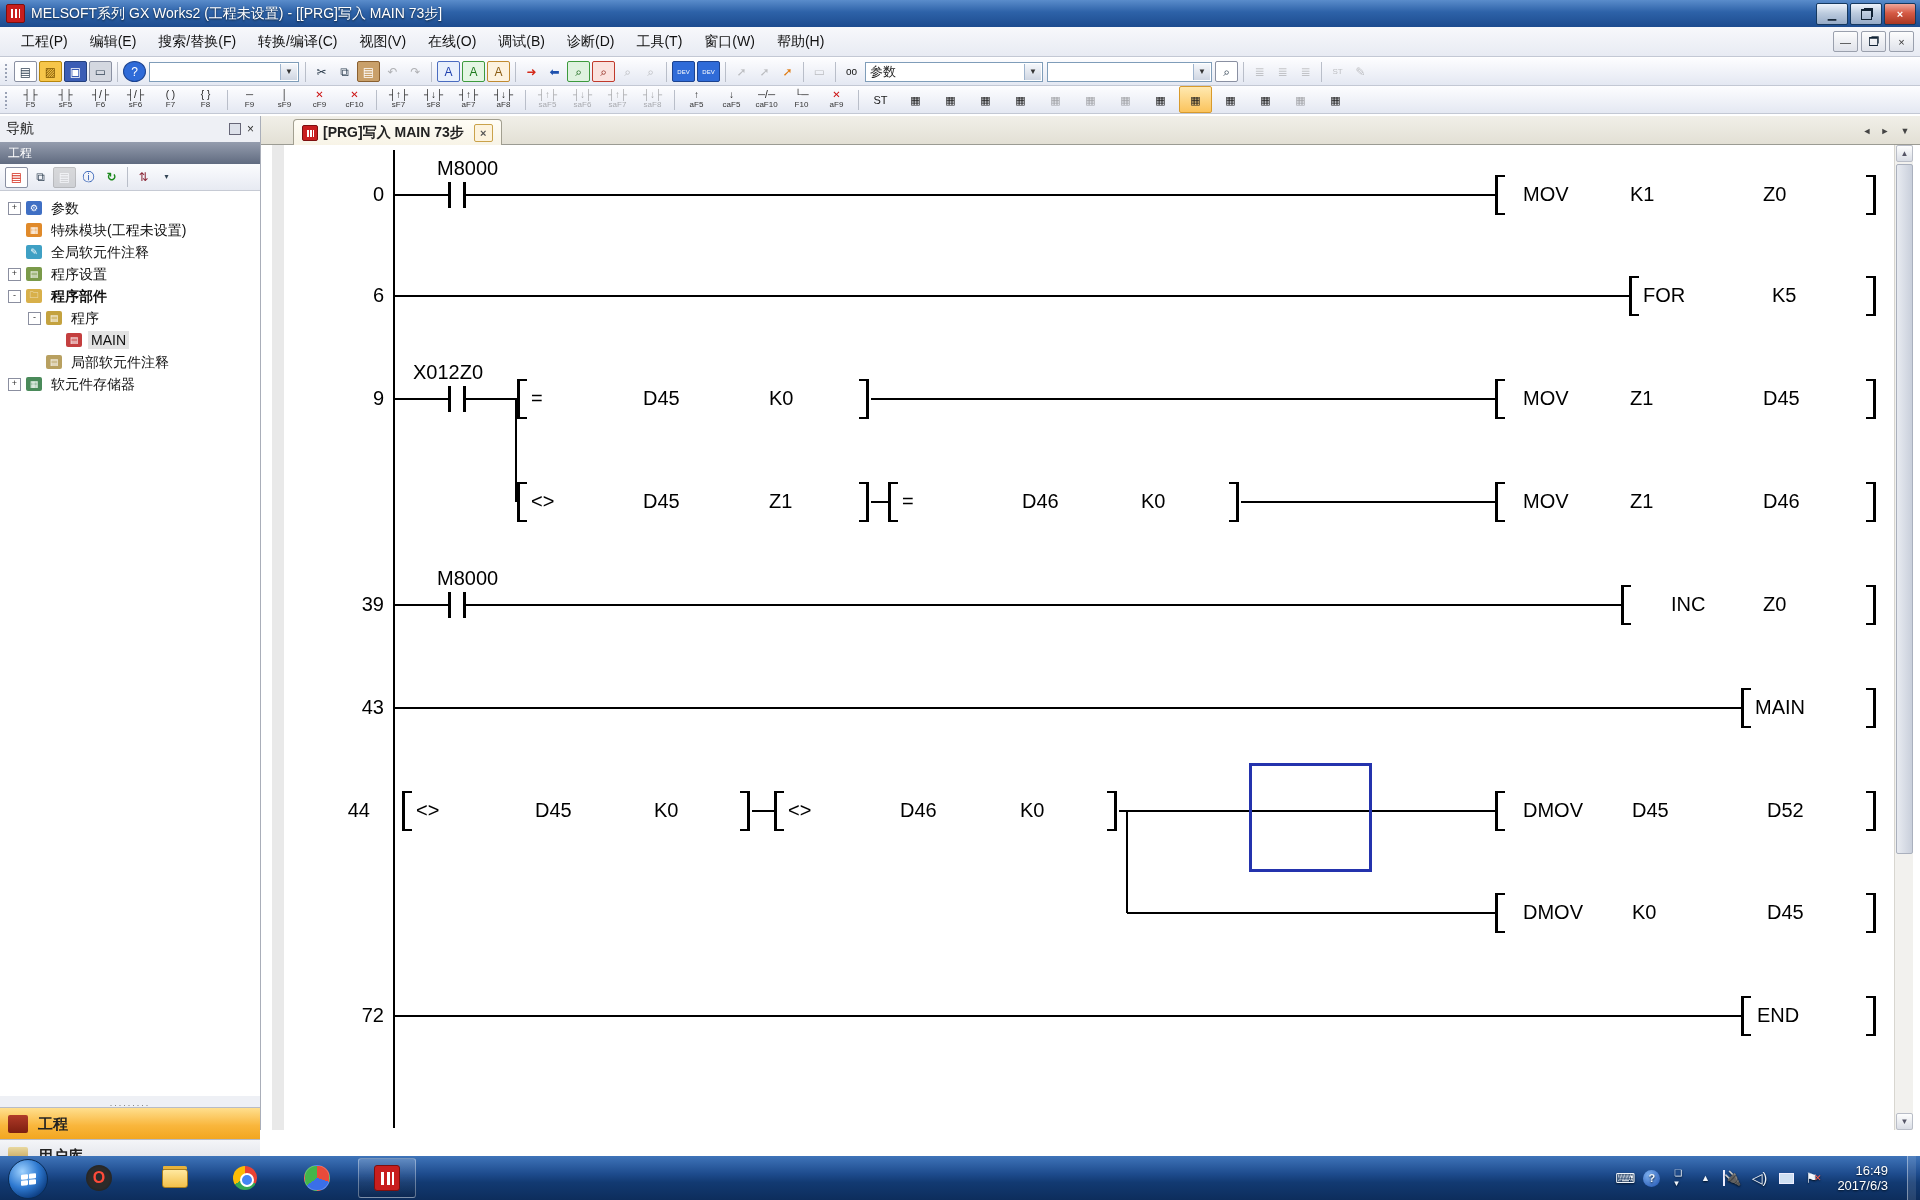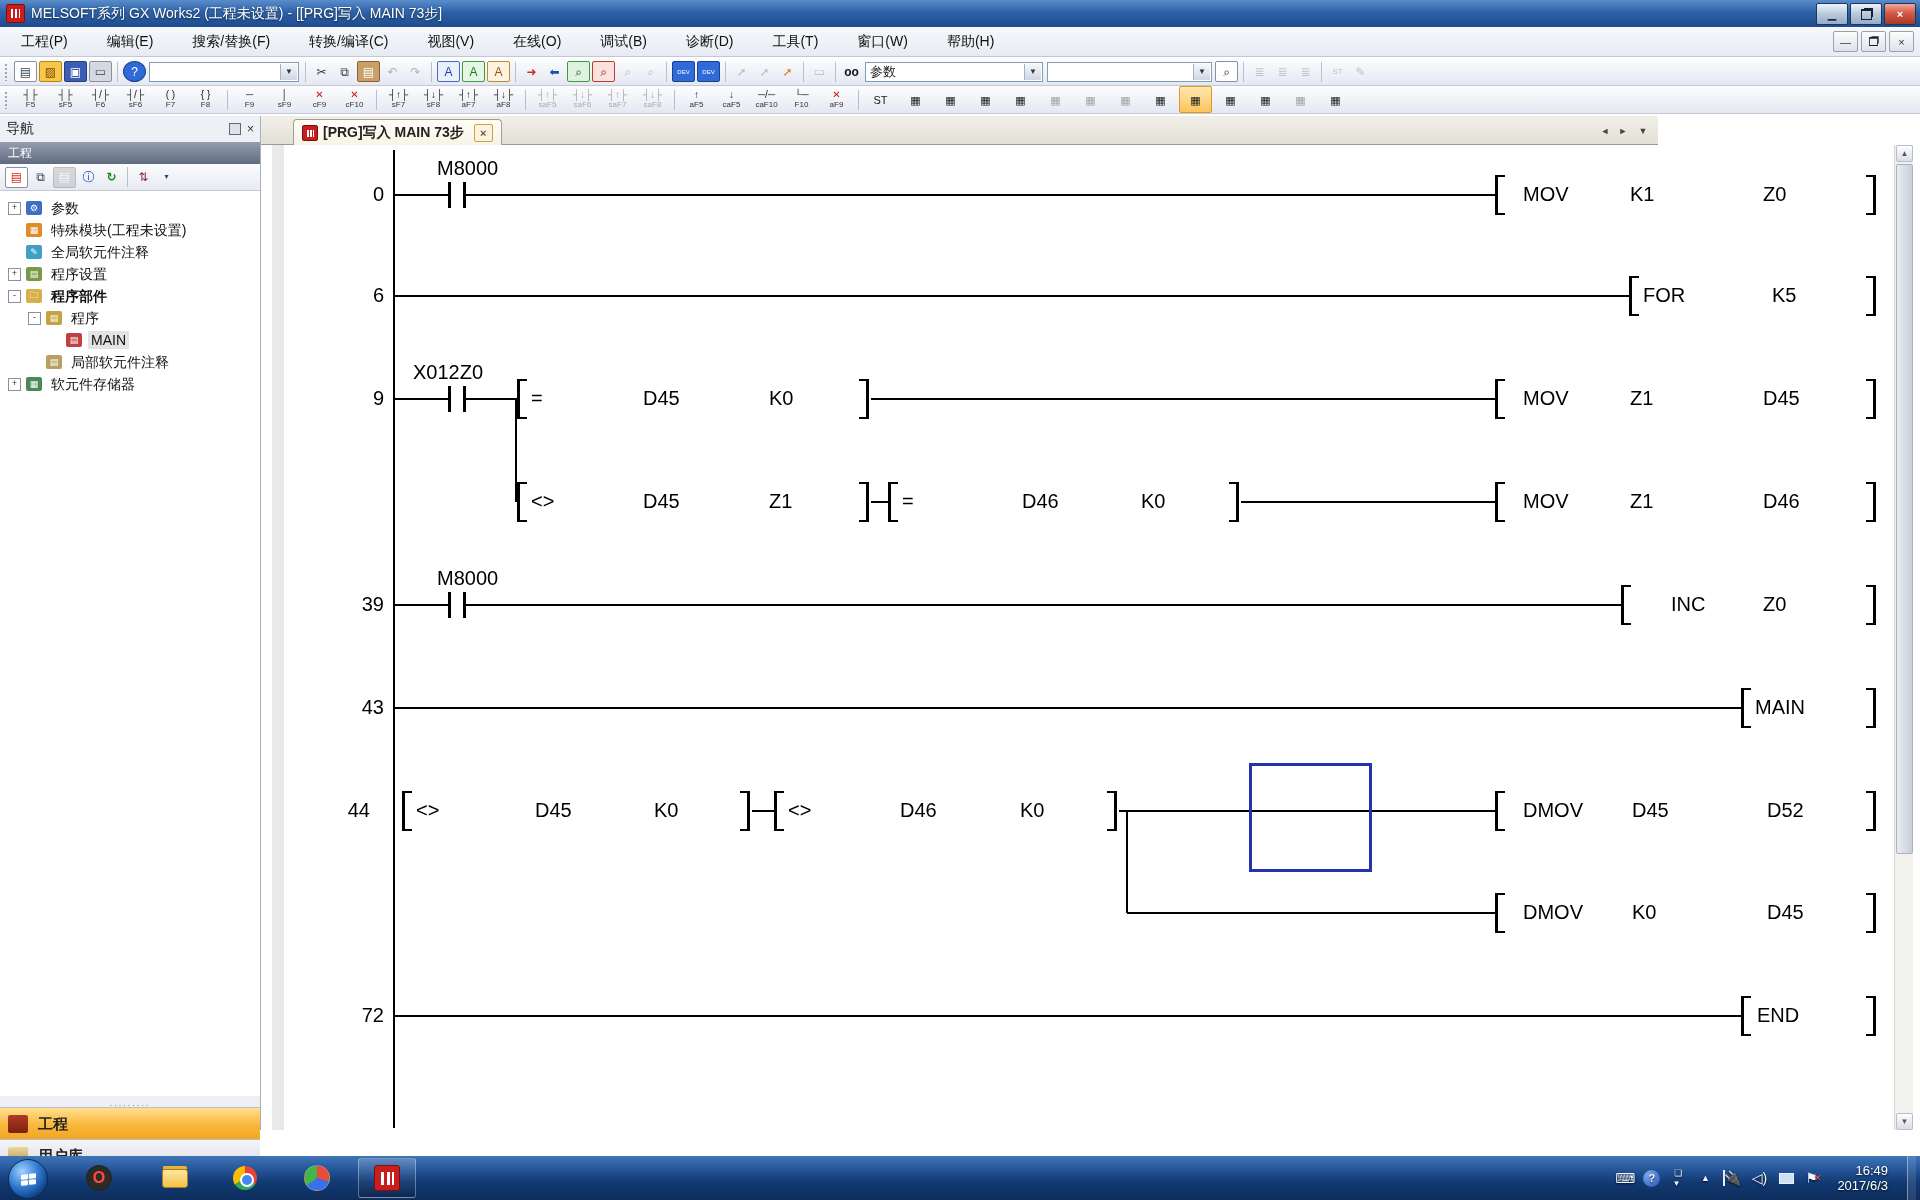--- a/index.html
+++ b/index.html
@@ -15,21 +15,21 @@
     display:flex;align-items:center;justify-content:center;}
   .gxicon i{display:block;width:9px;height:9px;
     background:linear-gradient(90deg,#fff 25%,transparent 25%,transparent 45%,#fff 45%,#fff 70%,transparent 70%,transparent 85%,#fff 85%);}
   .capbtns{position:absolute;right:4px;top:3px;display:flex;gap:2px;}
   .cap{width:30px;height:20px;border:1px solid #16395f;border-radius:2px;font-size:11px;color:#123;
     background:linear-gradient(#eef4fc,#bdccdf 45%,#96abc7);display:flex;align-items:center;justify-content:center;}
   .cap.close{background:linear-gradient(#f2a79a,#d55a45 45%,#a93722);color:#fff;font-weight:bold;}
   .glyph-restore{width:9px;height:8px;border:1px solid #123;border-top-width:2px;background:#fff0;box-shadow:2px -2px 0 -1px #123;}
   
   #menubar{left:0;top:27px;width:1920px;height:30px;background:linear-gradient(#f7f8fb,#e8ebf3);
-    border-bottom:1px solid #c3c8d4;display:flex;align-items:center;padding-left:10px;box-sizing:border-box;gap:17px;}
+    border-bottom:1px solid #c3c8d4;display:flex;align-items:center;padding-left:10px;box-sizing:border-box;}
   .menu-item{font-size:14px;color:#111;padding:4px 11px;}
   .mdi-ctrls{position:absolute;right:6px;top:31px;display:flex;gap:3px;}
   .mdi{width:23px;height:19px;border:1px solid #9aa0ad;border-radius:2px;background:linear-gradient(#fdfdfd,#dfe2ea);
     display:flex;align-items:center;justify-content:center;font-size:11px;color:#333;}
   
   .toolbar{left:0;width:1920px;background:linear-gradient(#fdfdff,#e4e8f2);border-bottom:1px solid #c3c8d4;
     display:flex;align-items:center;box-sizing:border-box;}
   #toolbar1{top:58px;height:28px;}
   #toolbar2{top:86px;height:28px;}
   .grip{width:5px;height:18px;margin:0 4px;
@@ -66,21 +66,21 @@
   .ticon{position:absolute;width:16px;height:14px;border-radius:2px;font-size:9px;color:#fff;display:flex;
     align-items:center;justify-content:center;}
   .tlabel{position:absolute;white-space:nowrap;}
   .tsel{background:#e3e3e3;}
   .navbtn{position:absolute;left:0;width:100%;height:32px;border-top:1px solid #b8bcc6;display:flex;align-items:center;
     font-size:15px;font-weight:bold;color:#222;background:linear-gradient(#f4f5f8,#d7dae2);}
   .navbtn.sel{background:linear-gradient(#ffd98a,#f6a margin0);}
   .navbtn .bicon{width:20px;height:18px;margin:0 10px 0 8px;border-radius:2px;}
   #nav-splitter{position:absolute;left:0;width:100%;text-align:center;font-size:9px;color:#777;letter-spacing:2px;}
   
-  #tabbar{left:261px;top:116px;width:1397px;height:29px;background:linear-gradient(#f1efe8,#e3e0d5);
+  #tabbar{left:261px;top:116px;width:1659px;height:29px;background:linear-gradient(#f1efe8,#e3e0d5);
     border-bottom:1px solid #9b9b93;box-sizing:border-box;}
   #tab-active{position:absolute;left:32px;top:3px;height:26px;background:linear-gradient(#fffdf6,#f7f3e6);
     border:1px solid #a29f90;border-bottom:none;border-radius:4px 4px 0 0;display:flex;align-items:center;
     padding:0 8px;font-size:14px;font-weight:bold;color:#222;}
   #tab-close{margin-left:10px;width:17px;height:16px;border:1px solid #caa24a;background:#fdf3dd;color:#555;
     font-size:11px;display:flex;align-items:center;justify-content:center;border-radius:2px;}
   .tab-nav{position:absolute;top:6px;width:18px;height:18px;font-size:9px;color:#444;display:flex;align-items:center;justify-content:center;}
   #canvas{left:261px;top:145px;width:1633px;height:985px;background:#fff;overflow:hidden;}
   #lstrip{left:272px;top:145px;width:12px;height:985px;background:#e9e9e9;}
   #ladder-layer{left:0;top:0;width:1920px;height:1200px;pointer-events:none;}
@@ -192,21 +192,21 @@
       <div class="tsep"></div>
       <div class="tico" style="background: rgb(47, 107, 216); border: 1px solid rgb(28, 67, 144); color: rgb(255, 255, 255); border-radius: 2px; font-size: 6px; font-weight: normal;">DEV</div>
       <div class="tico" style="background: rgb(47, 107, 216); border: 1px solid rgb(28, 67, 144); color: rgb(255, 255, 255); border-radius: 2px; font-size: 6px; font-weight: normal;">DEV</div>
       <div class="tsep"></div>
       <div class="tico dis" style="background: transparent; border: none; color: rgb(102, 102, 119); border-radius: 2px; font-size: 12px; font-weight: normal;">➚</div>
       <div class="tico dis" style="background: transparent; border: none; color: rgb(102, 102, 119); border-radius: 2px; font-size: 12px; font-weight: normal;">➚</div>
       <div class="tico" style="background: transparent; border: none; color: rgb(224, 122, 16); border-radius: 2px; font-size: 12px; font-weight: normal;">➚</div>
       <div class="tsep"></div>
       <div class="tico dis" style="background: transparent; border: none; color: rgb(102, 102, 119); border-radius: 2px; font-size: 12px; font-weight: normal;">▭</div>
       <div class="tsep"></div>
-      <div class="tico" style="background: transparent; border: none; color: rgb(17, 17, 17); border-radius: 2px; font-size: 12px; font-weight: bold;">oo</div>
+      <div class="tico" style="background: transparent; border: none; color: rgb(17, 17, 17); border-radius: 2px; font-size: 10px; font-weight: normal;">oo</div>
       <div class="combo" style="width: 178px;">参数<div class="da">▼</div></div>
       <div class="combo" style="width: 165px;">
         <div class="da">▼</div>
       </div>
       <div class="tico" style="background: rgb(255, 255, 255); border: 1px solid rgb(138, 144, 162); color: rgb(51, 68, 85); border-radius: 2px; font-size: 12px; font-weight: normal;">⌕</div>
       <div class="tsep"></div>
       <div class="tico dis" style="background: transparent; border: none; color: rgb(119, 119, 136); border-radius: 2px; font-size: 12px; font-weight: normal;">≣</div>
       <div class="tico dis" style="background: transparent; border: none; color: rgb(119, 119, 136); border-radius: 2px; font-size: 12px; font-weight: normal;">≣</div>
       <div class="tico dis" style="background: transparent; border: none; color: rgb(119, 119, 136); border-radius: 2px; font-size: 12px; font-weight: normal;">≣</div>
       <div class="tsep"></div>

